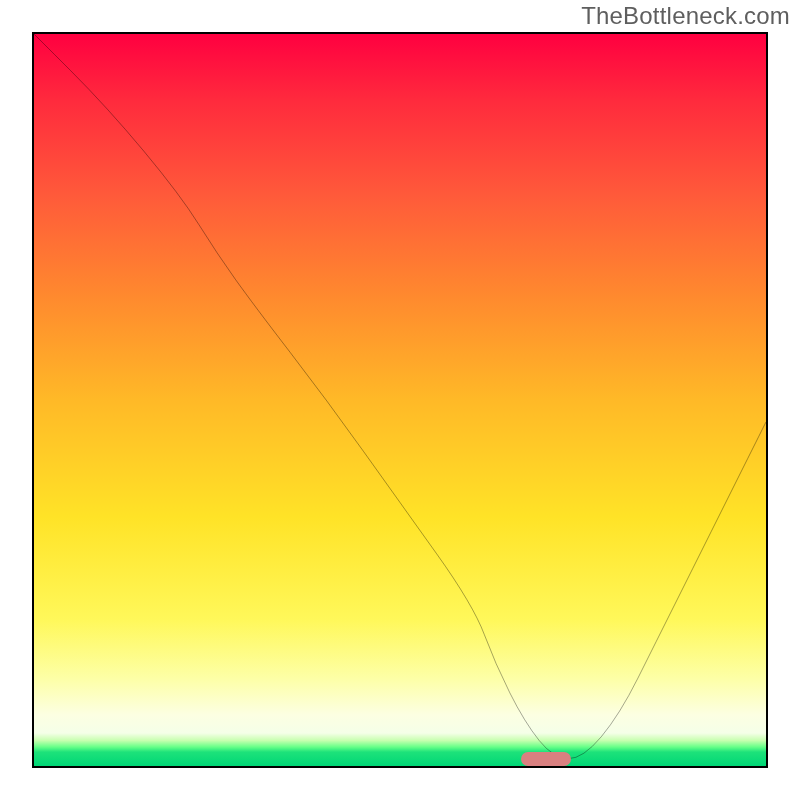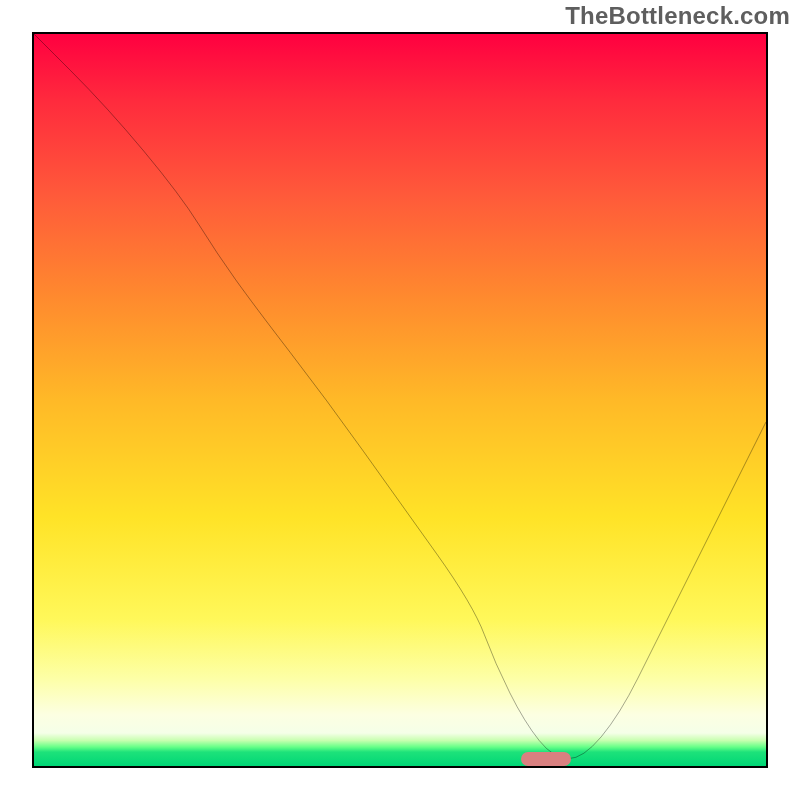--- a/index.html
+++ b/index.html
@@ -14,21 +14,21 @@
   .canvas {
     position: relative;
     width: 800px;
     height: 800px;
   }
   .watermark {
     position: absolute;
     top: 2px;
     right: 10px;
     font-size: 24px;
-    font-weight: 700;
+    font-weight: 400;
     color: #5e5e5e;
     letter-spacing: 0.2px;
   }
   .plot-frame {
     position: absolute;
     left: 32px;
     top: 32px;
     width: 736px;   
     height: 736px;
     border: 2.5px solid #000;

